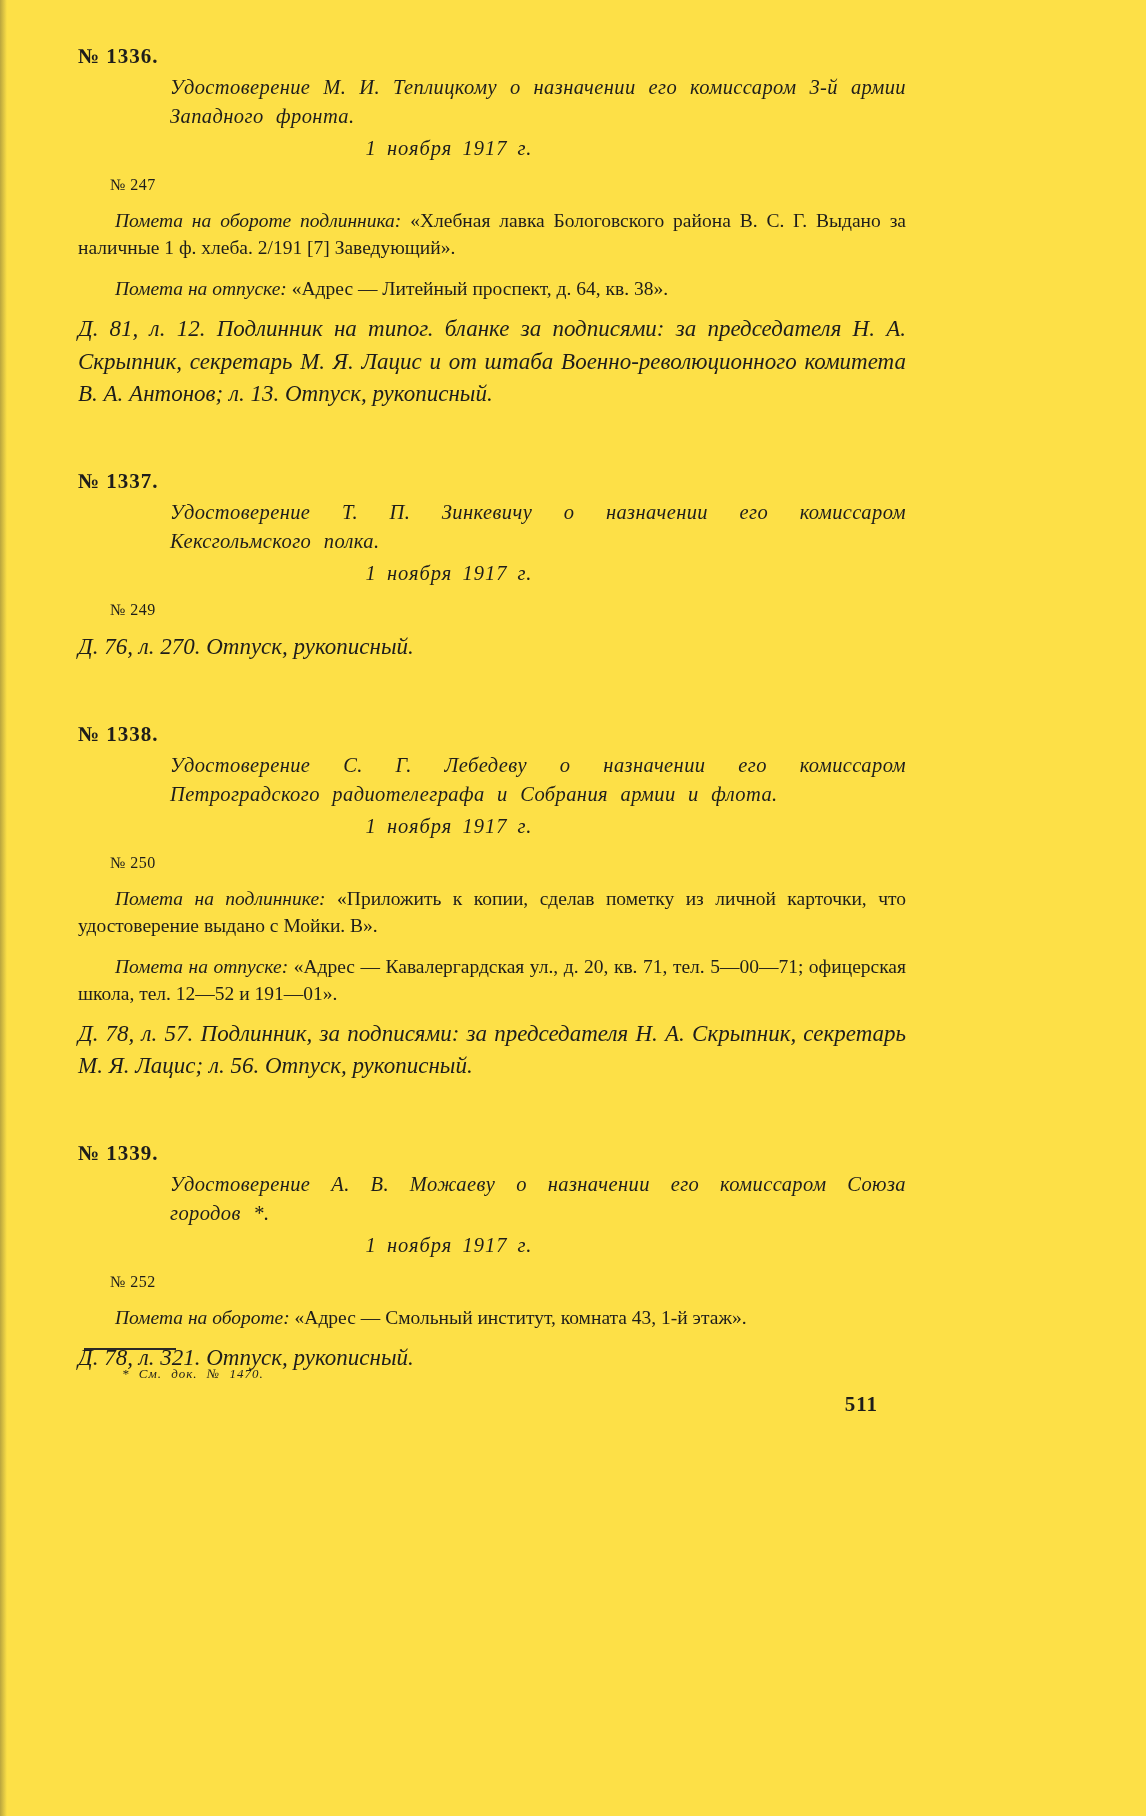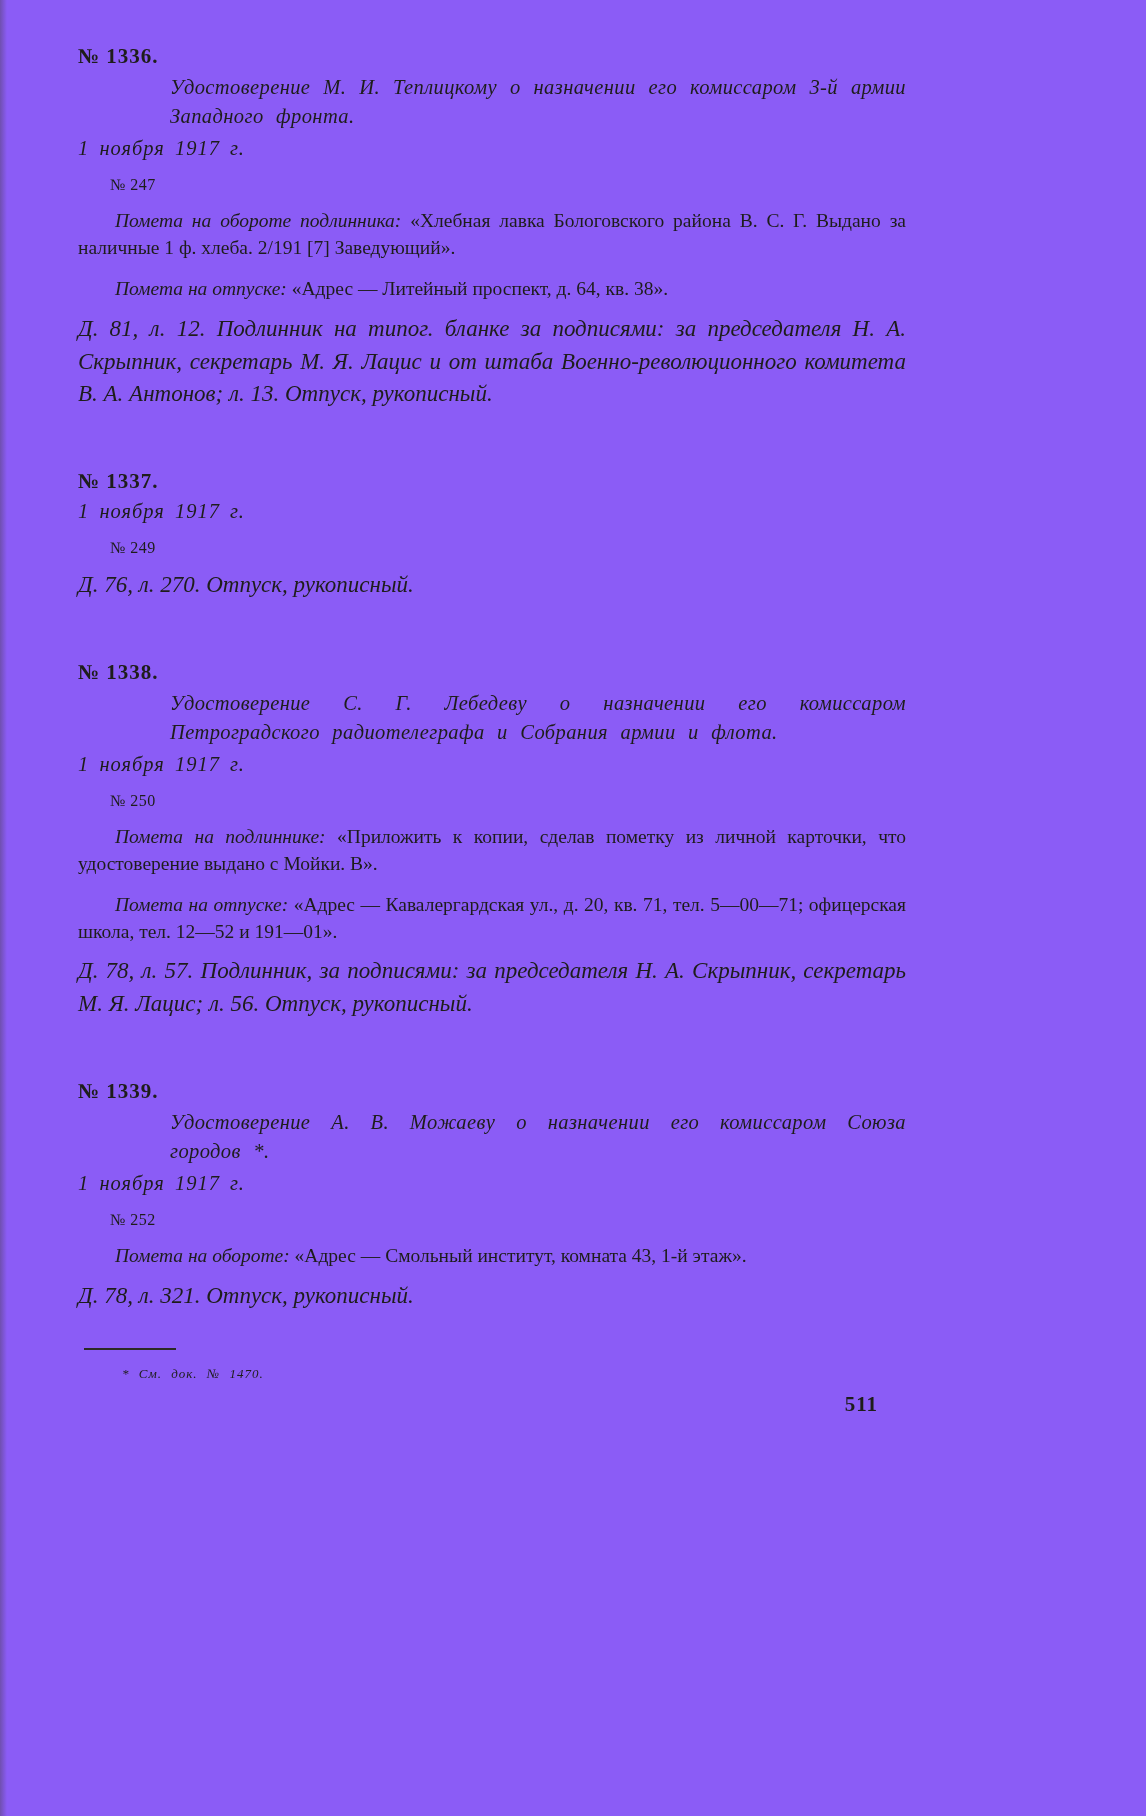--- a/index.html
+++ b/index.html
@@ -5,21 +5,21 @@
   html, body {
     margin: 0;
     padding: 0;
     background: #d8d5cd;
   }
   .page {
     position: relative;
     width: 1146px;
     height: 1816px;
     margin: 0 auto;
-    background: #8b5cf6;
+    background: #fde047;
     font-family: "Liberation Serif", "DejaVu Serif", serif;
     color: #1e1d1b;
     box-sizing: border-box;
     padding: 44px 240px 0 78px;
     overflow: hidden;
   }
   
   .page::before {
     content: "";
     position: absolute;
@@ -42,21 +42,21 @@
     font-style: italic;
     font-size: 20.5px;
     line-height: 1.42;
     text-align: justify;
     letter-spacing: 0.4px;
     word-spacing: 7px;
   }
   .doc-date {
     margin-top: 6px;
     padding-right: 86px;
-    text-align: left;
+    text-align: center;
     font-style: italic;
     font-size: 20.5px;
     letter-spacing: 1px;
     word-spacing: 4px;
   }
   .doc-archno {
     margin: 16px 0 12px 32px;
     font-size: 16px;
     letter-spacing: 0.5px;
   }
@@ -115,20 +115,21 @@
     <div class="doc-title">Удостоверение М. И. Теплицкому о назначении его комиссаром 3-й армии Западного фронта.</div>
     <div class="doc-date">1 ноября 1917 г.</div>
     <div class="doc-archno">№ 247</div>
     <p class="note"><span class="note-label">Помета на обороте подлинника:</span> <span class="note-text">«Хлебная лавка Бологовского района В. С. Г. Выдано за наличные 1 ф. хлеба. 2/191 [7] Заведующий».</span></p>
     <p class="note"><span class="note-label">Помета на отпуске:</span> <span class="note-text">«Адрес — Литейный проспект, д. 64, кв. 38».</span></p>
     <p class="source">Д. 81, л. 12. Подлинник на типог. бланке за подписями: за председателя Н. А. Скрыпник, секретарь М. Я. Лацис и от штаба Военно-революционного комитета В. А. Антонов; л. 13. Отпуск, рукописный.</p>
   </section>
 
   <section class="doc">
     <div class="doc-number">№ 1337.</div>
+    <div class="doc-title">Удостоверение Т. П. Зинкевичу о назначении его комиссаром Кексгольмского полка.</div>
     <div class="doc-date">1 ноября 1917 г.</div>
     <div class="doc-archno">№ 249</div>
     <p class="source">Д. 76, л. 270. Отпуск, рукописный.</p>
   </section>
 
   <section class="doc">
     <div class="doc-number">№ 1338.</div>
     <div class="doc-title">Удостоверение С. Г. Лебедеву о назначении его комиссаром Петроградского радиотелеграфа и Собрания армии и флота.</div>
     <div class="doc-date">1 ноября 1917 г.</div>
     <div class="doc-archno">№ 250</div>

